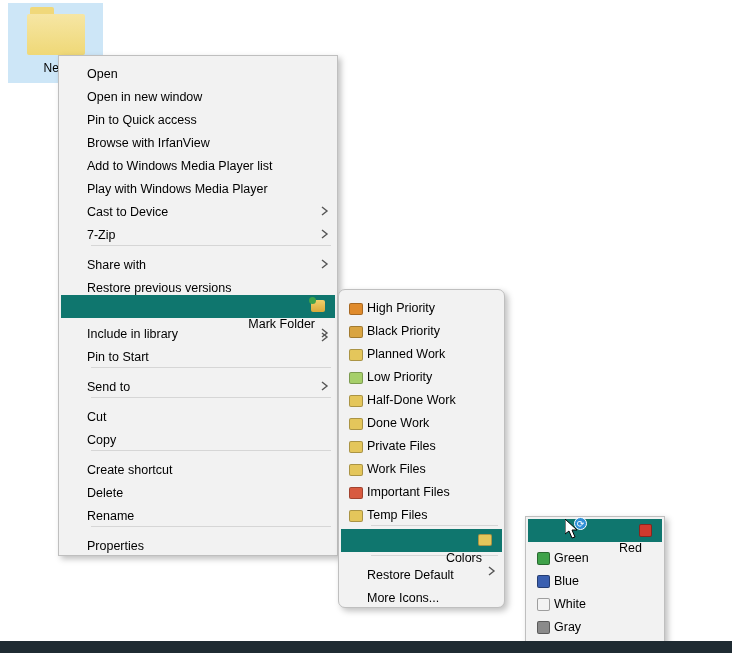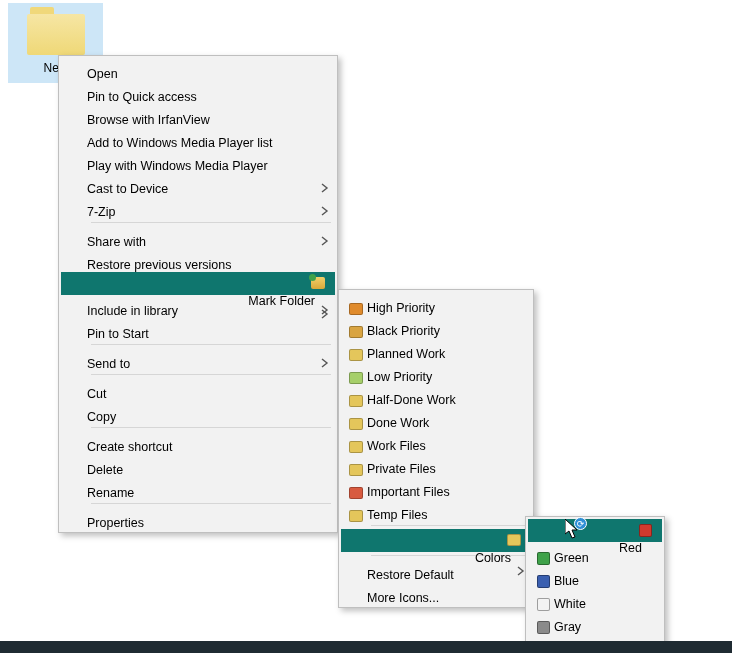--- a/index.html
+++ b/index.html
@@ -118,20 +118,25 @@
 </div>
 
 <div class="menu" id="menu1" style="left:58px; top:55px; width:280px;">
     <div class="row">
       <div class="icon-slot"></div>
       <div class="label">Open</div>
       <div class="arrow"></div>
     </div>
     <div class="row">
       <div class="icon-slot"></div>
+      <div class="label">Open in new window</div>
+      <div class="arrow"></div>
+    </div>
+    <div class="row">
+      <div class="icon-slot"></div>
       <div class="label">Pin to Quick access</div>
       <div class="arrow"></div>
     </div>
     <div class="row">
       <div class="icon-slot"></div>
       <div class="label">Browse with IrfanView</div>
       <div class="arrow"></div>
     </div>
     <div class="row">
       <div class="icon-slot"></div>
@@ -229,21 +234,21 @@
       <div class="arrow"></div>
     </div>
     <div class="sep"></div>
     <div class="row">
       <div class="icon-slot"></div>
       <div class="label">Properties</div>
       <div class="arrow"></div>
     </div>
   </div>
 
-<div class="menu" id="menu2" style="left:338px; top:289px; width:196px;">
+<div class="menu" id="menu2" style="left:338px; top:289px; width:167px;border-radius:7px;">
     <div class="row">
       <div class="icon-slot">
         <div style="width:14px;height:12px;background:#e08b2c;border:1px solid rgba(0,0,0,.25);border-radius:2px;"></div>
       </div>
       <div class="label">High Priority</div>
       <div class="arrow"></div>
     </div>
     <div class="row">
       <div class="icon-slot">
         <div style="width:14px;height:12px;background:#d9a441;border:1px solid rgba(0,0,0,.25);border-radius:2px;"></div>
@@ -276,28 +281,28 @@
       <div class="icon-slot">
         <div style="width:14px;height:12px;background:#e4c65b;border:1px solid rgba(0,0,0,.25);border-radius:2px;"></div>
       </div>
       <div class="label">Done Work</div>
       <div class="arrow"></div>
     </div>
     <div class="row">
       <div class="icon-slot">
         <div style="width:14px;height:12px;background:#e4c65b;border:1px solid rgba(0,0,0,.25);border-radius:2px;"></div>
       </div>
+      <div class="label">Private Files</div>
+      <div class="arrow"></div>
+    </div>
+    <div class="row">
+      <div class="icon-slot">
+        <div style="width:14px;height:12px;background:#e4c65b;border:1px solid rgba(0,0,0,.25);border-radius:2px;"></div>
+      </div>
       <div class="label">Work Files</div>
-      <div class="arrow"></div>
-    </div>
-    <div class="row">
-      <div class="icon-slot">
-        <div style="width:14px;height:12px;background:#e4c65b;border:1px solid rgba(0,0,0,.25);border-radius:2px;"></div>
-      </div>
-      <div class="label">Private Files</div>
       <div class="arrow"></div>
     </div>
     <div class="row">
       <div class="icon-slot">
         <div style="width:14px;height:12px;background:#d85a3f;border:1px solid rgba(0,0,0,.25);border-radius:2px;"></div>
       </div>
       <div class="label">Important Files</div>
       <div class="arrow"></div>
     </div>
     <div class="row">

